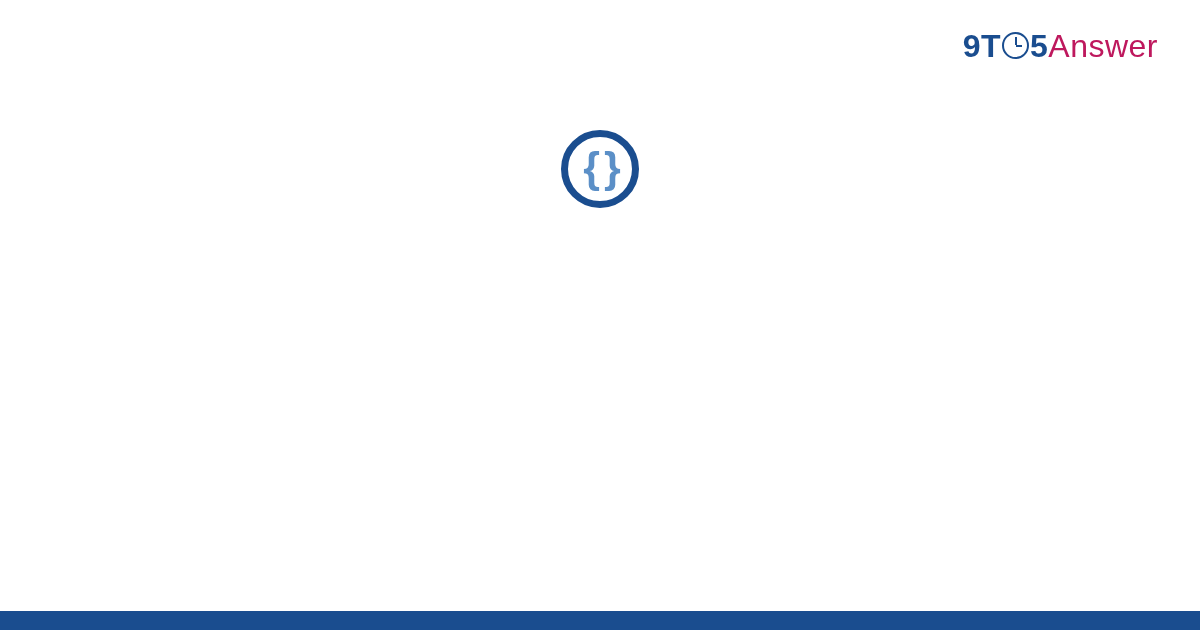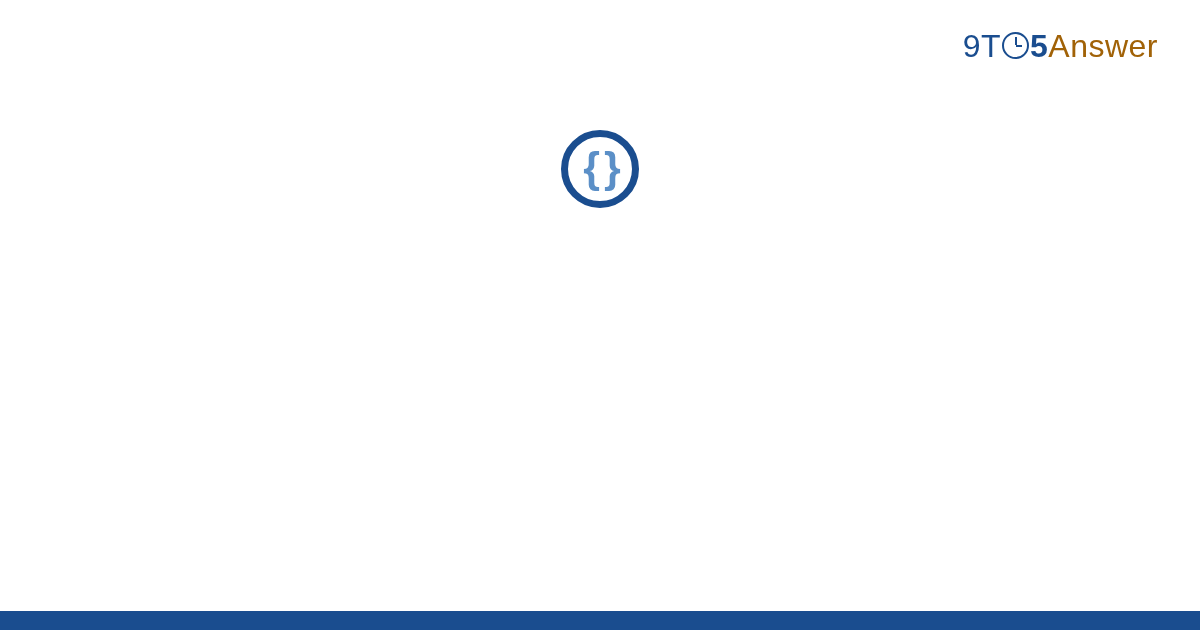--- a/index.html
+++ b/index.html
@@ -18,21 +18,21 @@
     .logo {
       position: absolute;
       top: 28px;
       right: 42px;
       font-size: 32px;
       font-weight: 500;
       letter-spacing: 0.5px;
     }
     .logo-9t {
       color: #1a4d8f;
-      font-weight: 400;
+      font-weight: 700;
     }
     .logo-clock {
       display: inline-flex;
       align-items: center;
       justify-content: center;
       width: 27px;
       height: 27px;
       border: 2.5px solid #1a4d8f;
       border-radius: 50%;
       position: relative;
@@ -57,21 +57,21 @@
       height: 2px;
       background: #1a4d8f;
       top: 11px;
       left: 50%;
     }
     .logo-5 {
       color: #1a4d8f;
       font-weight: 600;
     }
     .logo-answer {
-      color: #a16207;
+      color: #be185d;
       font-weight: 400;
     }
     .center-content {
       position: absolute;
       top: 130px;
       left: 0;
       right: 0;
       display: flex;
       flex-direction: column;
       align-items: center;

